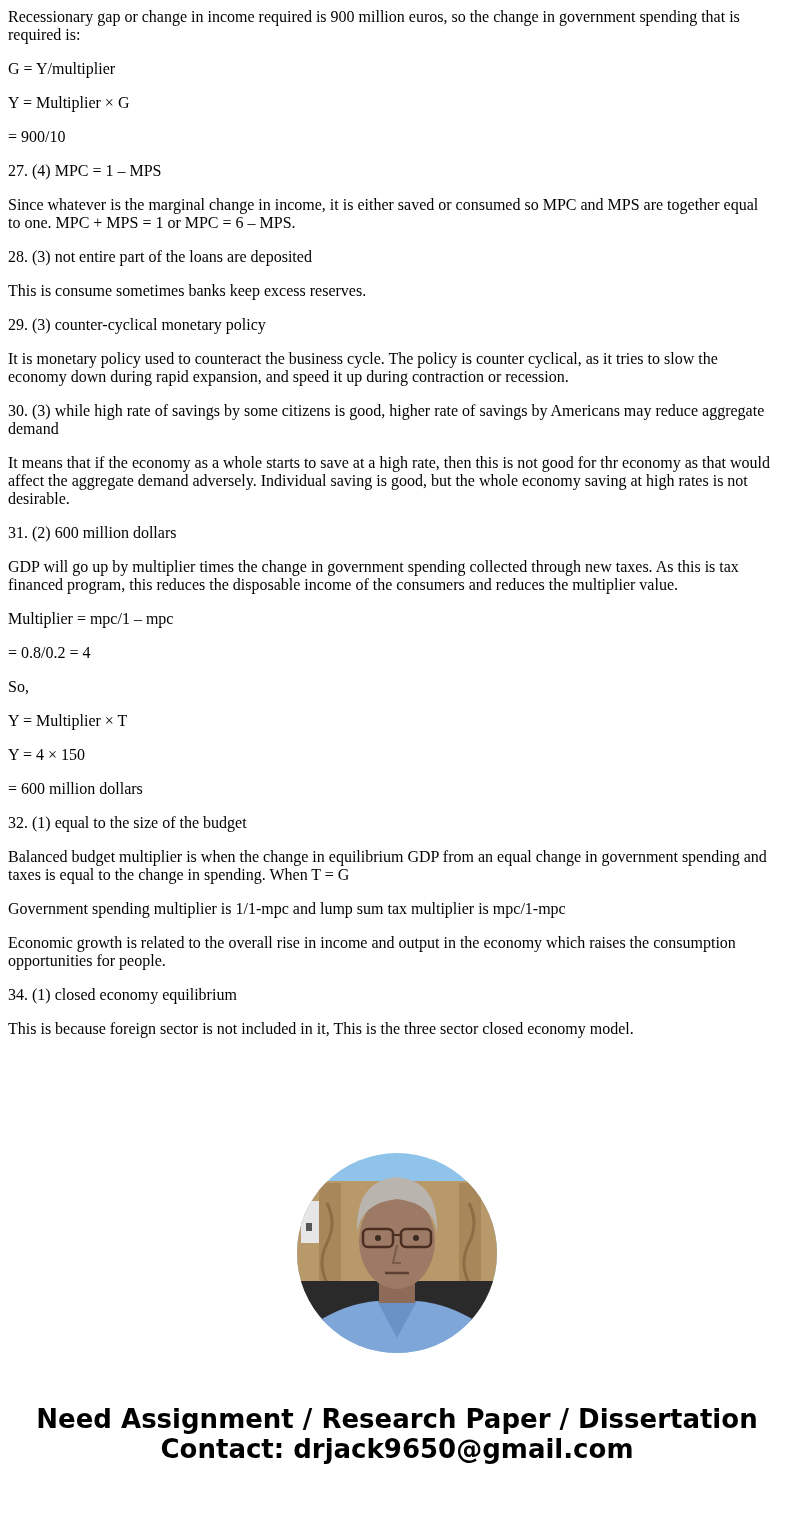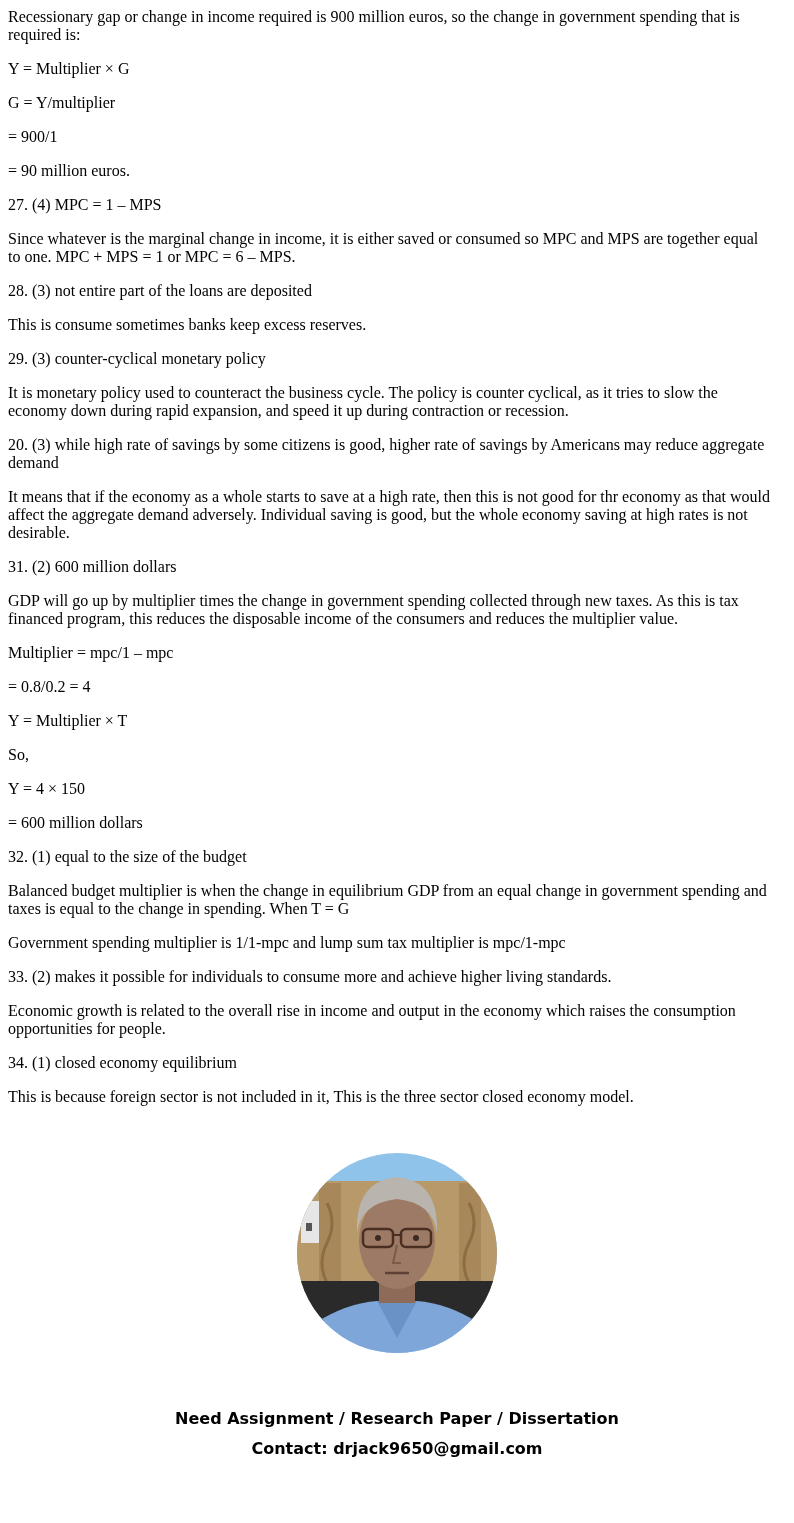--- a/index.html
+++ b/index.html
@@ -41,55 +41,53 @@
       height: 200px;
     }
     .promo {
       position: absolute;
       left: 0;
       top: 1404px;
       width: 794px;
       text-align: center;
       font-family: "DejaVu Sans", "Liberation Sans", sans-serif;
       font-weight: bold;
-      font-size: 16px;
+      font-size: 26px;
       line-height: 30px;
       color: #000000;
     }
     .promo div { margin: 0; }
   </style>
 </head>
 <body>
 
 <div class="content">
   <p>Recessionary gap or change in income required is 900 million euros, so the change in government spending that is required is:</p>
+  <p>G = Y/multiplier</p>
   <p>Y = Multiplier × G</p>
-  <p>G = Y/multiplier</p>
-  <p>= 900/1</p>
-  <p>= 90 million euros.</p>
+  <p>= 900/10</p>
   <p>27. (4) MPC = 1 – MPS</p>
   <p>Since whatever is the marginal change in income, it is either saved or consumed so MPC and MPS are together equal to one. MPC + MPS = 1 or MPC = 6 – MPS.</p>
   <p>28. (3) not entire part of the loans are deposited</p>
   <p>This is consume sometimes banks keep excess reserves.</p>
   <p>29. (3) counter-cyclical monetary policy</p>
   <p>It is monetary policy used to counteract the business cycle. The policy is counter cyclical, as it tries to slow the economy down during rapid expansion, and speed it up during contraction or recession.</p>
-  <p>20. (3) while high rate of savings by some citizens is good, higher rate of savings by Americans may reduce aggregate demand</p>
+  <p>30. (3) while high rate of savings by some citizens is good, higher rate of savings by Americans may reduce aggregate demand</p>
   <p>It means that if the economy as a whole starts to save at a high rate, then this is not good for thr economy as that would affect the aggregate demand adversely. Individual saving is good, but the whole economy saving at high rates is not desirable.</p>
   <p>31. (2) 600 million dollars</p>
   <p>GDP will go up by multiplier times the change in government spending collected through new taxes. As this is tax financed program, this reduces the disposable income of the consumers and reduces the multiplier value.</p>
   <p>Multiplier = mpc/1 – mpc</p>
   <p>= 0.8/0.2 = 4</p>
+  <p>So,</p>
   <p>Y = Multiplier × T</p>
-  <p>So,</p>
   <p>Y = 4 × 150</p>
   <p>= 600 million dollars</p>
   <p>32. (1) equal to the size of the budget</p>
   <p>Balanced budget multiplier is when the change in equilibrium GDP from an equal change in government spending and taxes is equal to the change in spending. When T = G</p>
   <p>Government spending multiplier is 1/1-mpc and lump sum tax multiplier is mpc/1-mpc</p>
-  <p>33. (2) makes it possible for individuals to consume more and achieve higher living standards.</p>
   <p>Economic growth is related to the overall rise in income and output in the economy which raises the consumption opportunities for people.</p>
   <p>34. (1) closed economy equilibrium</p>
   <p>This is because foreign sector is not included in it, This is the three sector closed economy model.</p>
 </div>
 
 <div class="photo-wrap">
   <svg viewBox="0 0 200 200" xmlns="http://www.w3.org/2000/svg">
 
     <rect x="0" y="0" width="200" height="200" fill="#8fc3ea"></rect>
 

